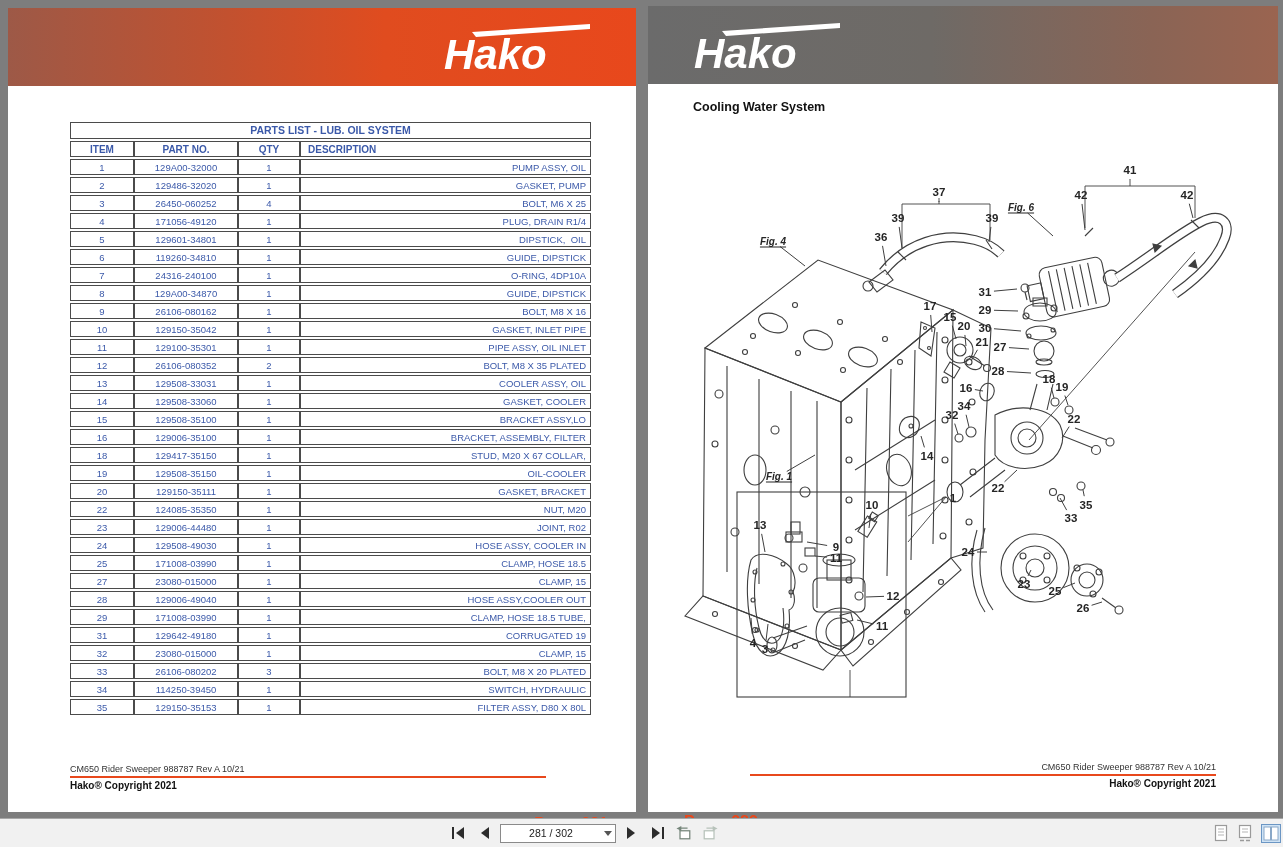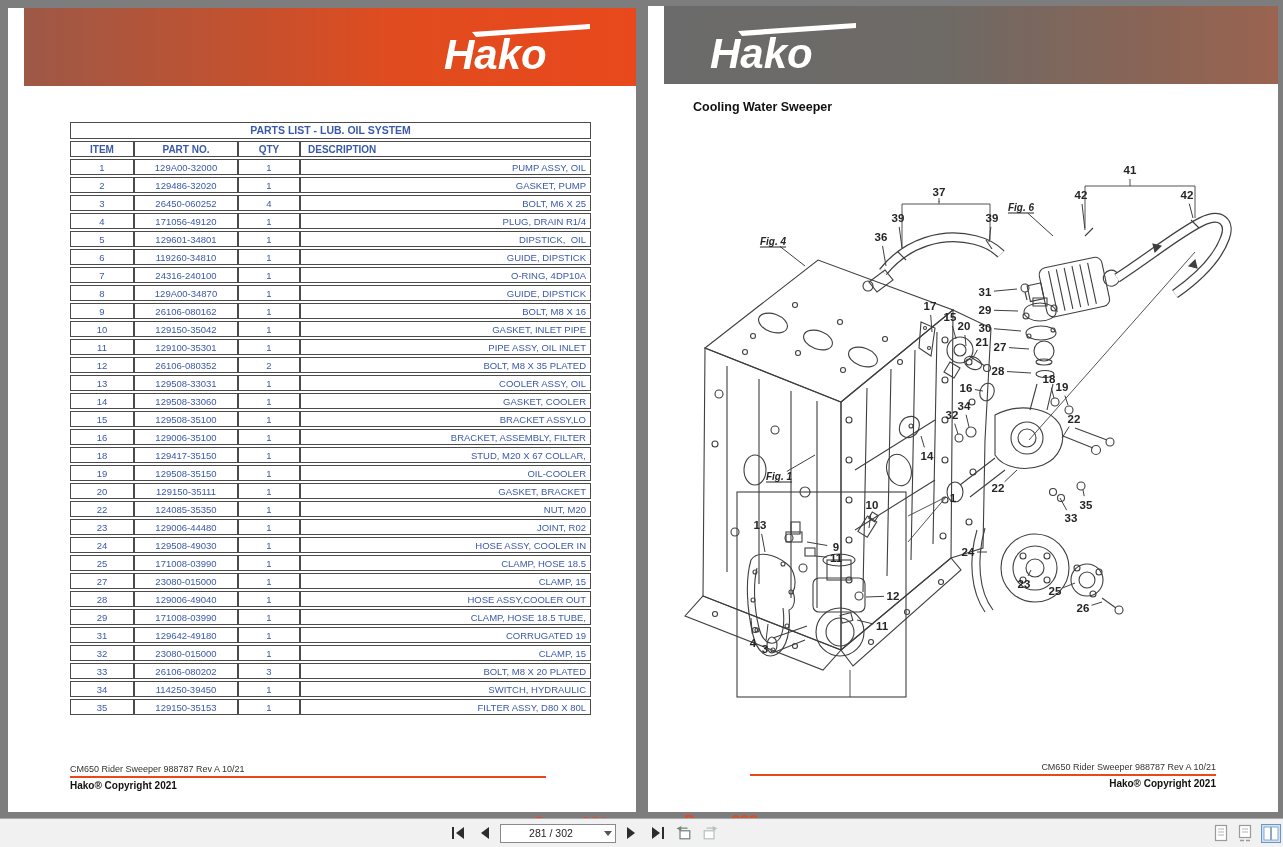--- a/index.html
+++ b/index.html
@@ -6,21 +6,21 @@
   body{
     width:1283px;height:847px;position:relative;overflow:hidden;
     background:#7d7d7d;
     font-family:"Liberation Sans", sans-serif;
   }
   
   .page{position:absolute;background:#ffffff;}
   #page-left{left:8px;top:8px;width:628px;height:804px;}
   #page-right{left:648px;top:6px;width:630px;height:806px;}
 
-  .banner{position:absolute;left:16px;top:0;right:0;height:78px;}
+  .banner{position:absolute;left:0;top:0;right:0;height:78px;}
   #banner-left{background:linear-gradient(to right,#9d5947,#c2512f 35%,#e04c1f 60%,#e8481c);}
   #banner-right{background:linear-gradient(to right,#6b6b6b,#6e6a66 45%,#8a6455 80%,#9a6450);}
   .logo{position:absolute;width:150px;height:52px;}
   #logo-left{right:44px;top:15px;}
   #logo-right{left:44px;top:16px;}
 
   
   .parts-table{
     position:absolute;left:54px;top:112px;width:521px;
     border-collapse:separate;border-spacing:0 2px;
@@ -317,21 +317,21 @@
 </div>
 
 <div class="page" id="page-right">
   <div class="banner" id="banner-right">
     <svg class="logo" id="logo-right" viewBox="0 0 150 52">
       <path d="M30 9 L148 1 L148 6 L34 14 Z" fill="#ffffff"></path>
       <text x="2" y="46" font-family="Liberation Sans, sans-serif" font-size="42" font-weight="bold" font-style="italic" fill="#ffffff">Hako</text>
     </svg>
   </div>
 
-  <div class="heading">Cooling Water Sweeper</div>
+  <div class="heading">Cooling Water System</div>
 
   <svg id="diagram" width="620" height="604" viewBox="0 0 620 604">
 
     <g class="art">
 
       <path d="M50,208 L163,120 L298,170 L186,262 Z"></path>
       <ellipse cx="118" cy="183" rx="15" ry="9" transform="rotate(20 118 183)"></ellipse>
       <ellipse cx="163" cy="200" rx="15" ry="9" transform="rotate(20 163 200)"></ellipse>
       <ellipse cx="208" cy="217" rx="15" ry="9" transform="rotate(20 208 217)"></ellipse>
       <circle cx="98" cy="196" r="2.5"></circle>

